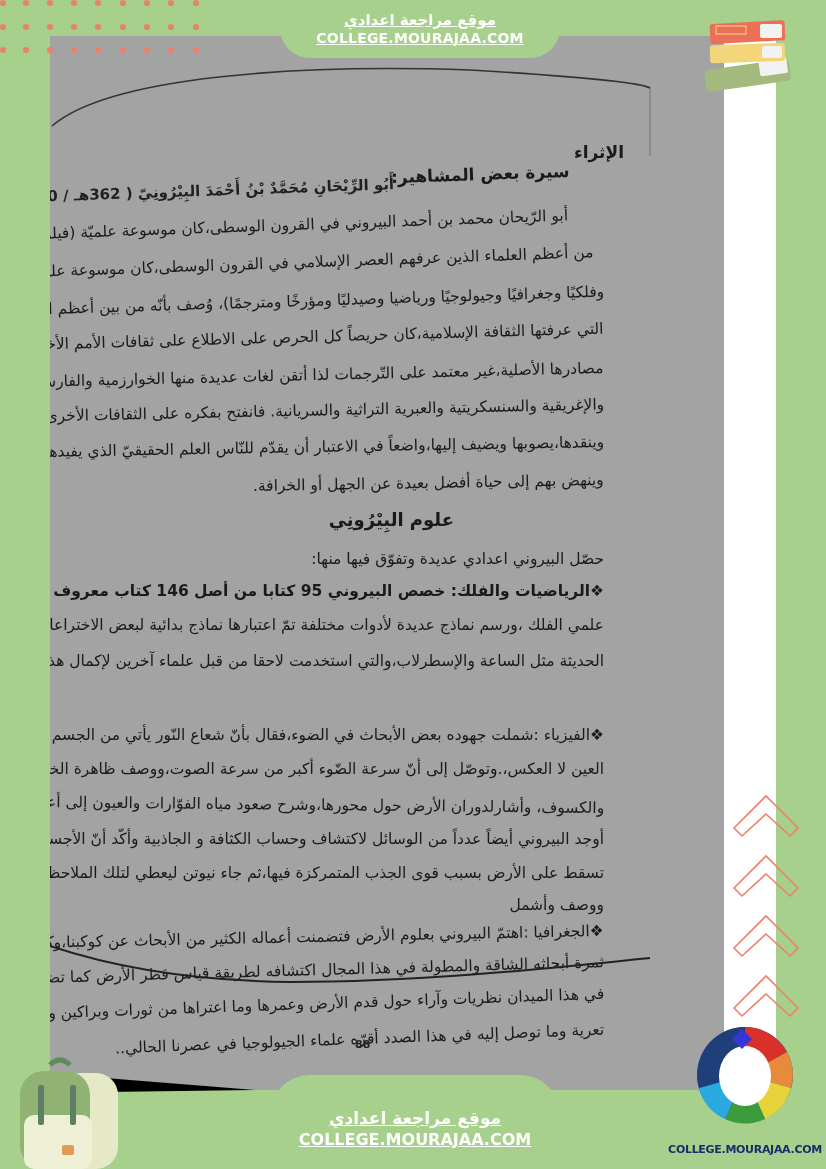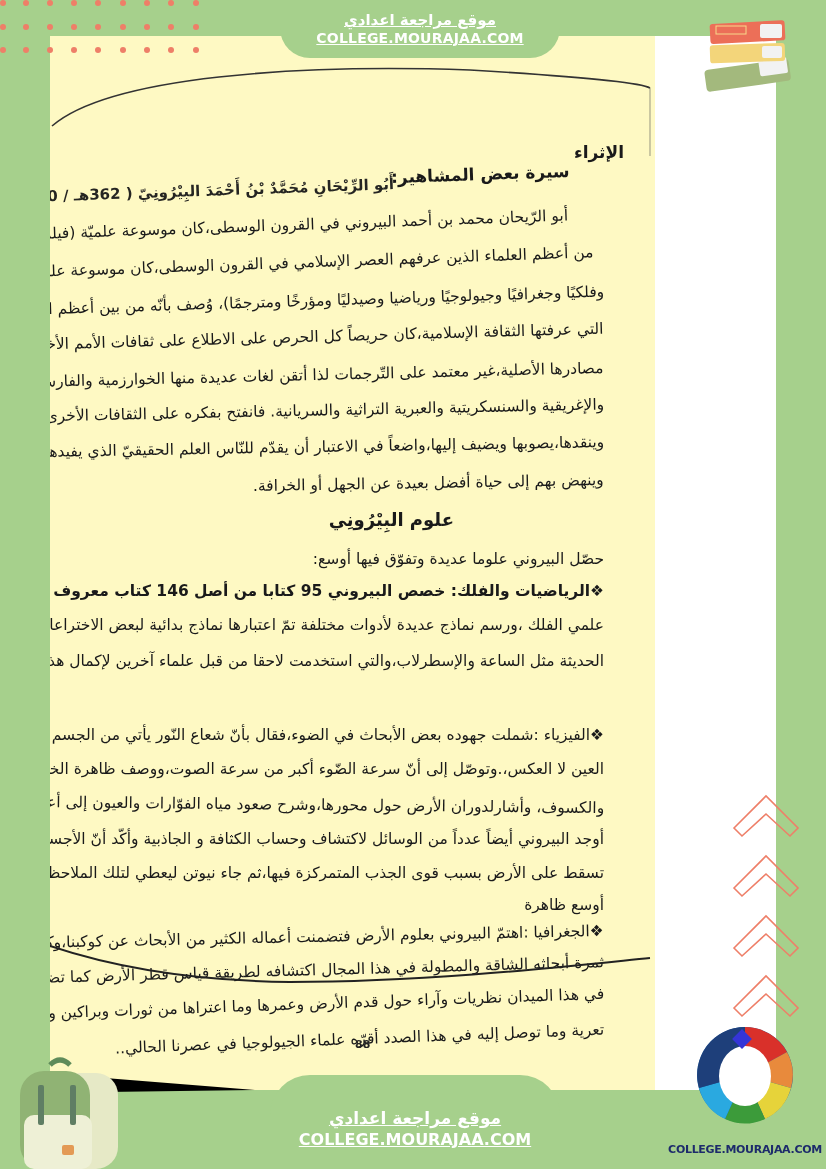--- a/index.html
+++ b/index.html
@@ -27,21 +27,21 @@
     display: flex; flex-direction: column; align-items: center; justify-content: center; padding-top: 14px;
     color: #ffffff; text-decoration: underline;
   }
   #bottom-tab .ar { font-size: 17px; font-weight: bold; line-height: 22px; direction: rtl; }
   #bottom-tab .en { font-size: 16px; font-weight: bold; line-height: 22px; }
 
   .dots { position: absolute; left: 0; top: 0; }
   .dot { position: absolute; width: 6px; height: 6px; border-radius: 50%; background: #ee7f68; }
 
   #page {
-    position: absolute; left: 50px; top: 36px; width: 605px; height: 1054px; background: #fef9c3; overflow: hidden;
+    position: absolute; left: 50px; top: 36px; width: 674px; height: 1054px; background: #a3a3a3; overflow: hidden;
   }
   #scan {
     position: absolute; left: 14px; top: 60px; width: 720px; height: 960px;
     direction: rtl; color: #111;
   }
   #scan-curve-top { position: absolute; left: 0; top: 0; width: 726px; height: 120px; }
   #scan-curve-bottom { position: absolute; left: 0; top: 900px; width: 726px; height: 80px; }
 
   .line { position: absolute; right: 0; white-space: nowrap; font-size: 15.5px; font-family: "DejaVu Sans", sans-serif; color: #1a1a1a; }
   .bold { font-weight: bold; }
@@ -80,32 +80,32 @@
     <div class="line" style="top:120px; right:216px; transform:rotate(-2deg);">أبو الرّيحان محمد بن أحمد البيروني في القرون الوسطى،كان موسوعة علميّة (فيلسوفا</div>
     <div class="line" style="top:158px; right:190px; transform:rotate(-2deg);">من أعظم العلماء الذين عرفهم العصر الإسلامي في القرون الوسطى،كان موسوعة علميّة (فيلسو</div>
     <div class="line" style="top:196px; right:180px; transform:rotate(-1.8deg);">وفلكيًا وجغرافيًا وجيولوجيًا ورياضيا وصيدليًا ومؤرخًا ومترجمًا)، وُصف بأنّه من بين أعظم العقول</div>
     <div class="line" style="top:232px; right:180px; transform:rotate(-1.6deg);">التي عرفتها الثقافة الإسلامية،كان حريصاً كل الحرص على الاطلاع على ثقافات الأمم الأخرى ب</div>
     <div class="line" style="top:270px; right:180px; transform:rotate(-1.4deg);">مصادرها الأصلية،غير معتمد على التّرجمات لذا أتقن لغات عديدة منها الخوارزمية والفارسية</div>
     <div class="line" style="top:306px; right:180px; transform:rotate(-1.2deg);">والإغريقية والسنسكريتية والعبرية التراثية والسريانية. فانفتح بفكره على الثقافات الأخرى،يأخذ منها</div>
     <div class="line" style="top:342px; right:180px; transform:rotate(-1deg);">وينقدها،يصوبها ويضيف إليها،واضعاً في الاعتبار أن يقدّم للنّاس العلم الحقيقيّ الذي يفيدهم</div>
     <div class="line" style="top:378px; right:180px; transform:rotate(-1deg);">وينهض بهم إلى حياة أفضل بعيدة عن الجهل أو الخرافة.</div>
 
     <div class="line center-heading" style="top:413px; right:330px;">علوم البِيْرُونِي</div>
-    <div class="line" style="top:454px; right:180px;">حصّل البيروني علوما عديدة وتفوّق فيها أوسع:</div>
+    <div class="line" style="top:454px; right:180px;">حصّل البيروني اعدادي عديدة وتفوّق فيها منها:</div>
 
     <div class="line" style="top:486px; right:180px;"><span class="bold">❖الرياضيات والفلك: خصص البيروني 95 كتابا من أصل 146 كتاب معروف لهُ من أجل دراسة</span></div>
     <div class="line" style="top:520px; right:180px;">علمي الفلك ،ورسم نماذج عديدة لأدوات مختلفة تمّ اعتبارها نماذج بدائية لبعض الاختراعات</div>
     <div class="line" style="top:556px; right:180px;">الحديثة مثل الساعة والإسطرلاب،والتي استخدمت لاحقا من قبل علماء آخرين لإكمال هذه</div>
 
     <div class="line" style="top:630px; right:180px;">❖الفيزياء :شملت جهوده بعض الأبحاث في الضوء،فقال بأنّ شعاع النّور يأتي من الجسم المرئي إلى</div>
     <div class="line" style="top:664px; right:180px;">العين لا العكس،.وتوصّل إلى أنّ سرعة الضّوء أكبر من سرعة الصوت،ووصف ظاهرة الخسوف</div>
     <div class="line" style="top:700px; right:180px; transform:rotate(0.6deg);">والكسوف، وأشارلدوران الأرض حول محورها،وشرح صعود مياه الفوّارات والعيون إلى أعلى.</div>
     <div class="line" style="top:734px; right:180px;">أوجد البيروني أيضاً عدداً من الوسائل لاكتشاف وحساب الكثافة و الجاذبية وأكّد أنّ الأجسام</div>
     <div class="line" style="top:768px; right:180px;">تسقط على الأرض بسبب قوى الجذب المتمركزة فيها،ثم جاء نيوتن ليعطي لتلك الملاحظات مفهوما</div>
-    <div class="line" style="top:800px; right:180px;">أوسع ظاهرة</div>
+    <div class="line" style="top:800px; right:180px;">ووصف وأشمل</div>
 
     <div class="line" style="top:832px; right:180px; transform:rotate(-1.2deg);">❖الجغرافيا :اهتمّ البيروني بعلوم الأرض فتضمنت أعماله الكثير من الأبحاث عن كوكبنا،وكانت</div>
     <div class="line" style="top:866px; right:180px; transform:rotate(-1.6deg);">ثمرة أبحاثه الشاقة والمطولة في هذا المجال اكتشافه لطريقة قياس قطر الأرض كما تضمنت مؤلفاته</div>
     <div class="line" style="top:900px; right:180px; transform:rotate(-2deg);">في هذا الميدان نظريات وآراء حول قدم الأرض وعمرها وما اعتراها من ثورات وبراكين وزلازل وعوامل</div>
     <div class="line" style="top:934px; right:180px; transform:rotate(-2.2deg);">تعرية وما توصل إليه في هذا الصدد أقرّه علماء الجيولوجيا في عصرنا الحالي..</div>
   </div>
 
   <svg id="scan-curve-bottom" viewBox="0 0 726 80">
     <path d="M0 10 C 60 30, 140 45, 240 46 C 380 46, 520 30, 600 22" stroke="#222" stroke-width="2" fill="none"></path>
   </svg>

